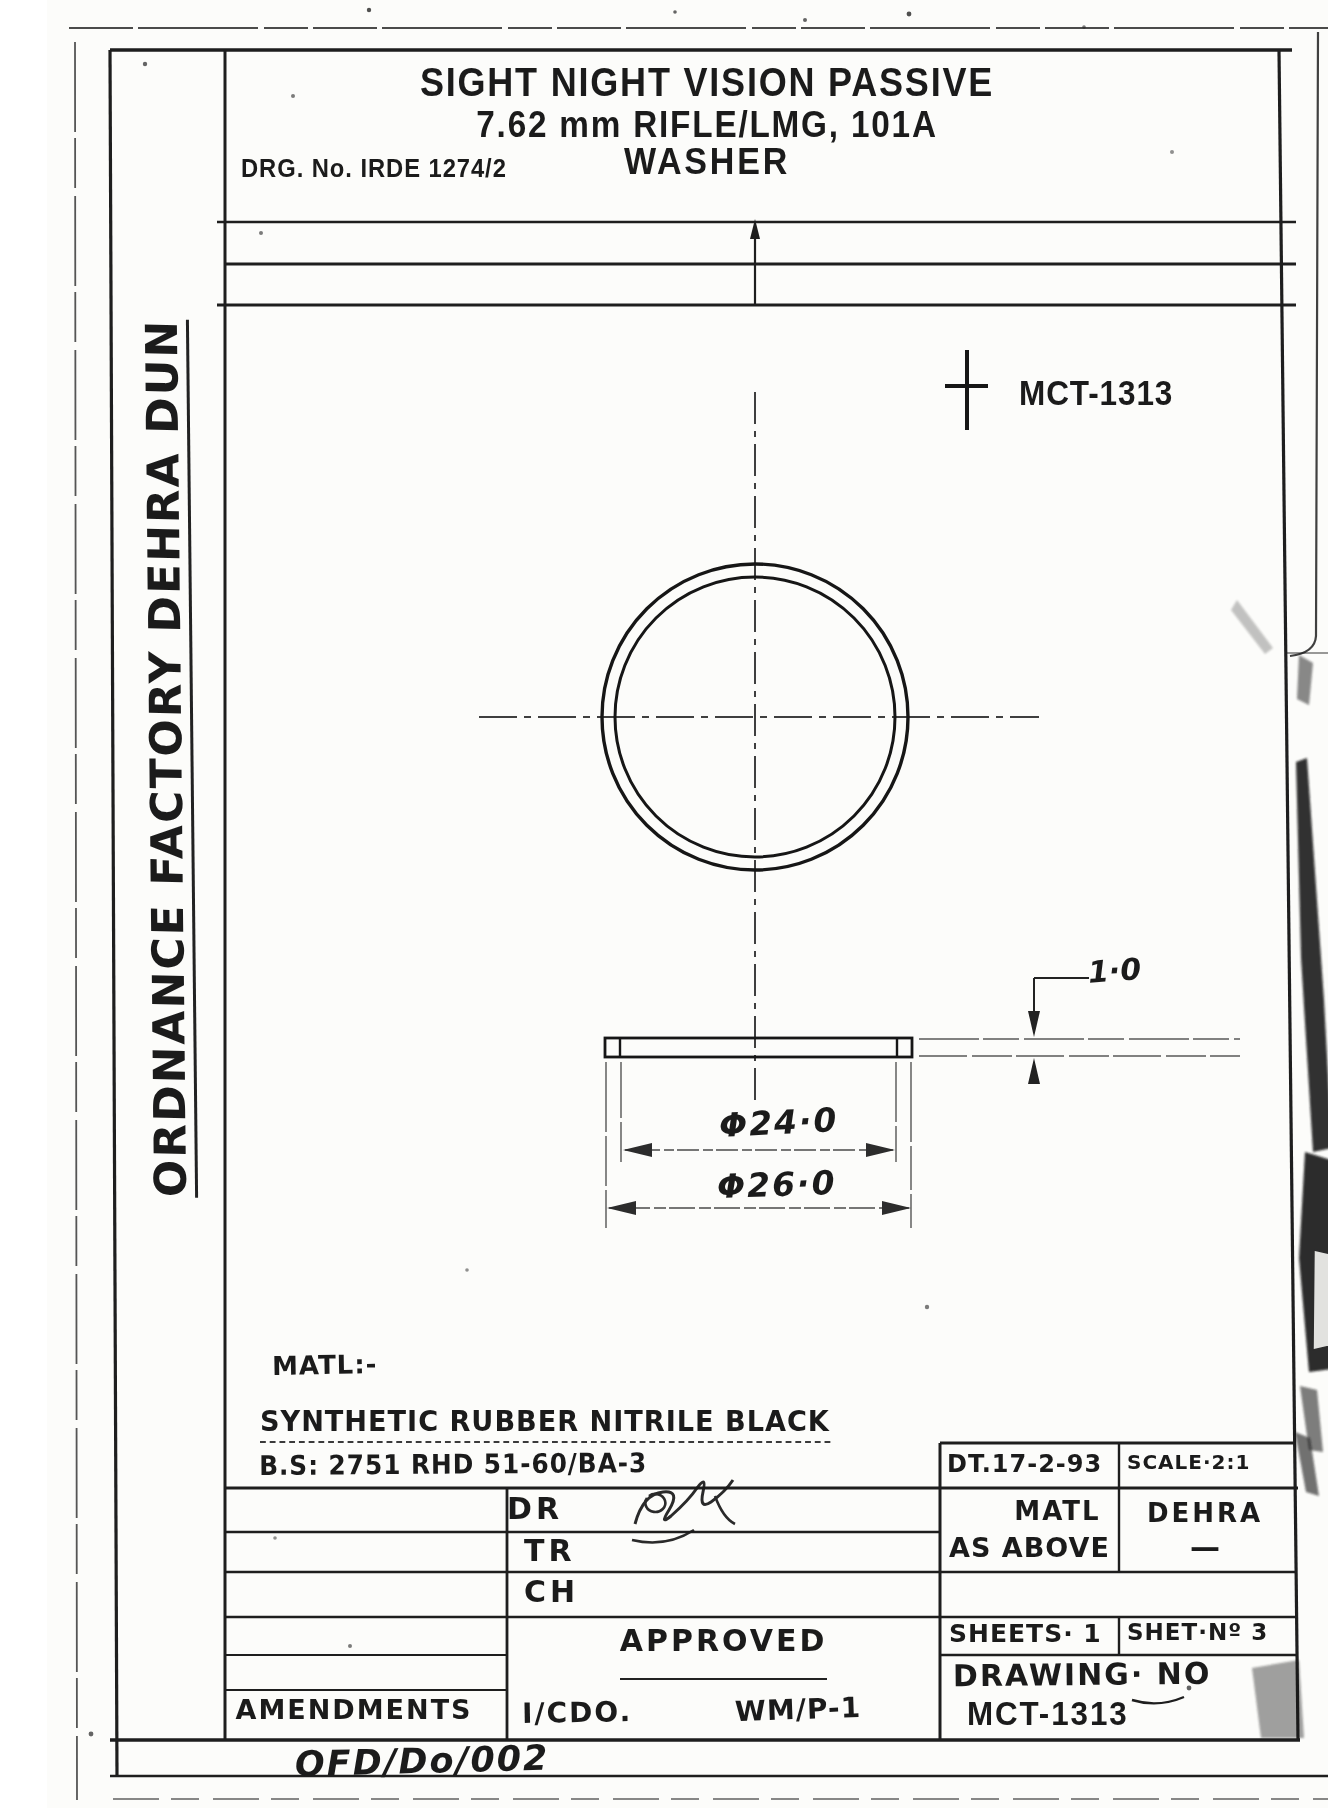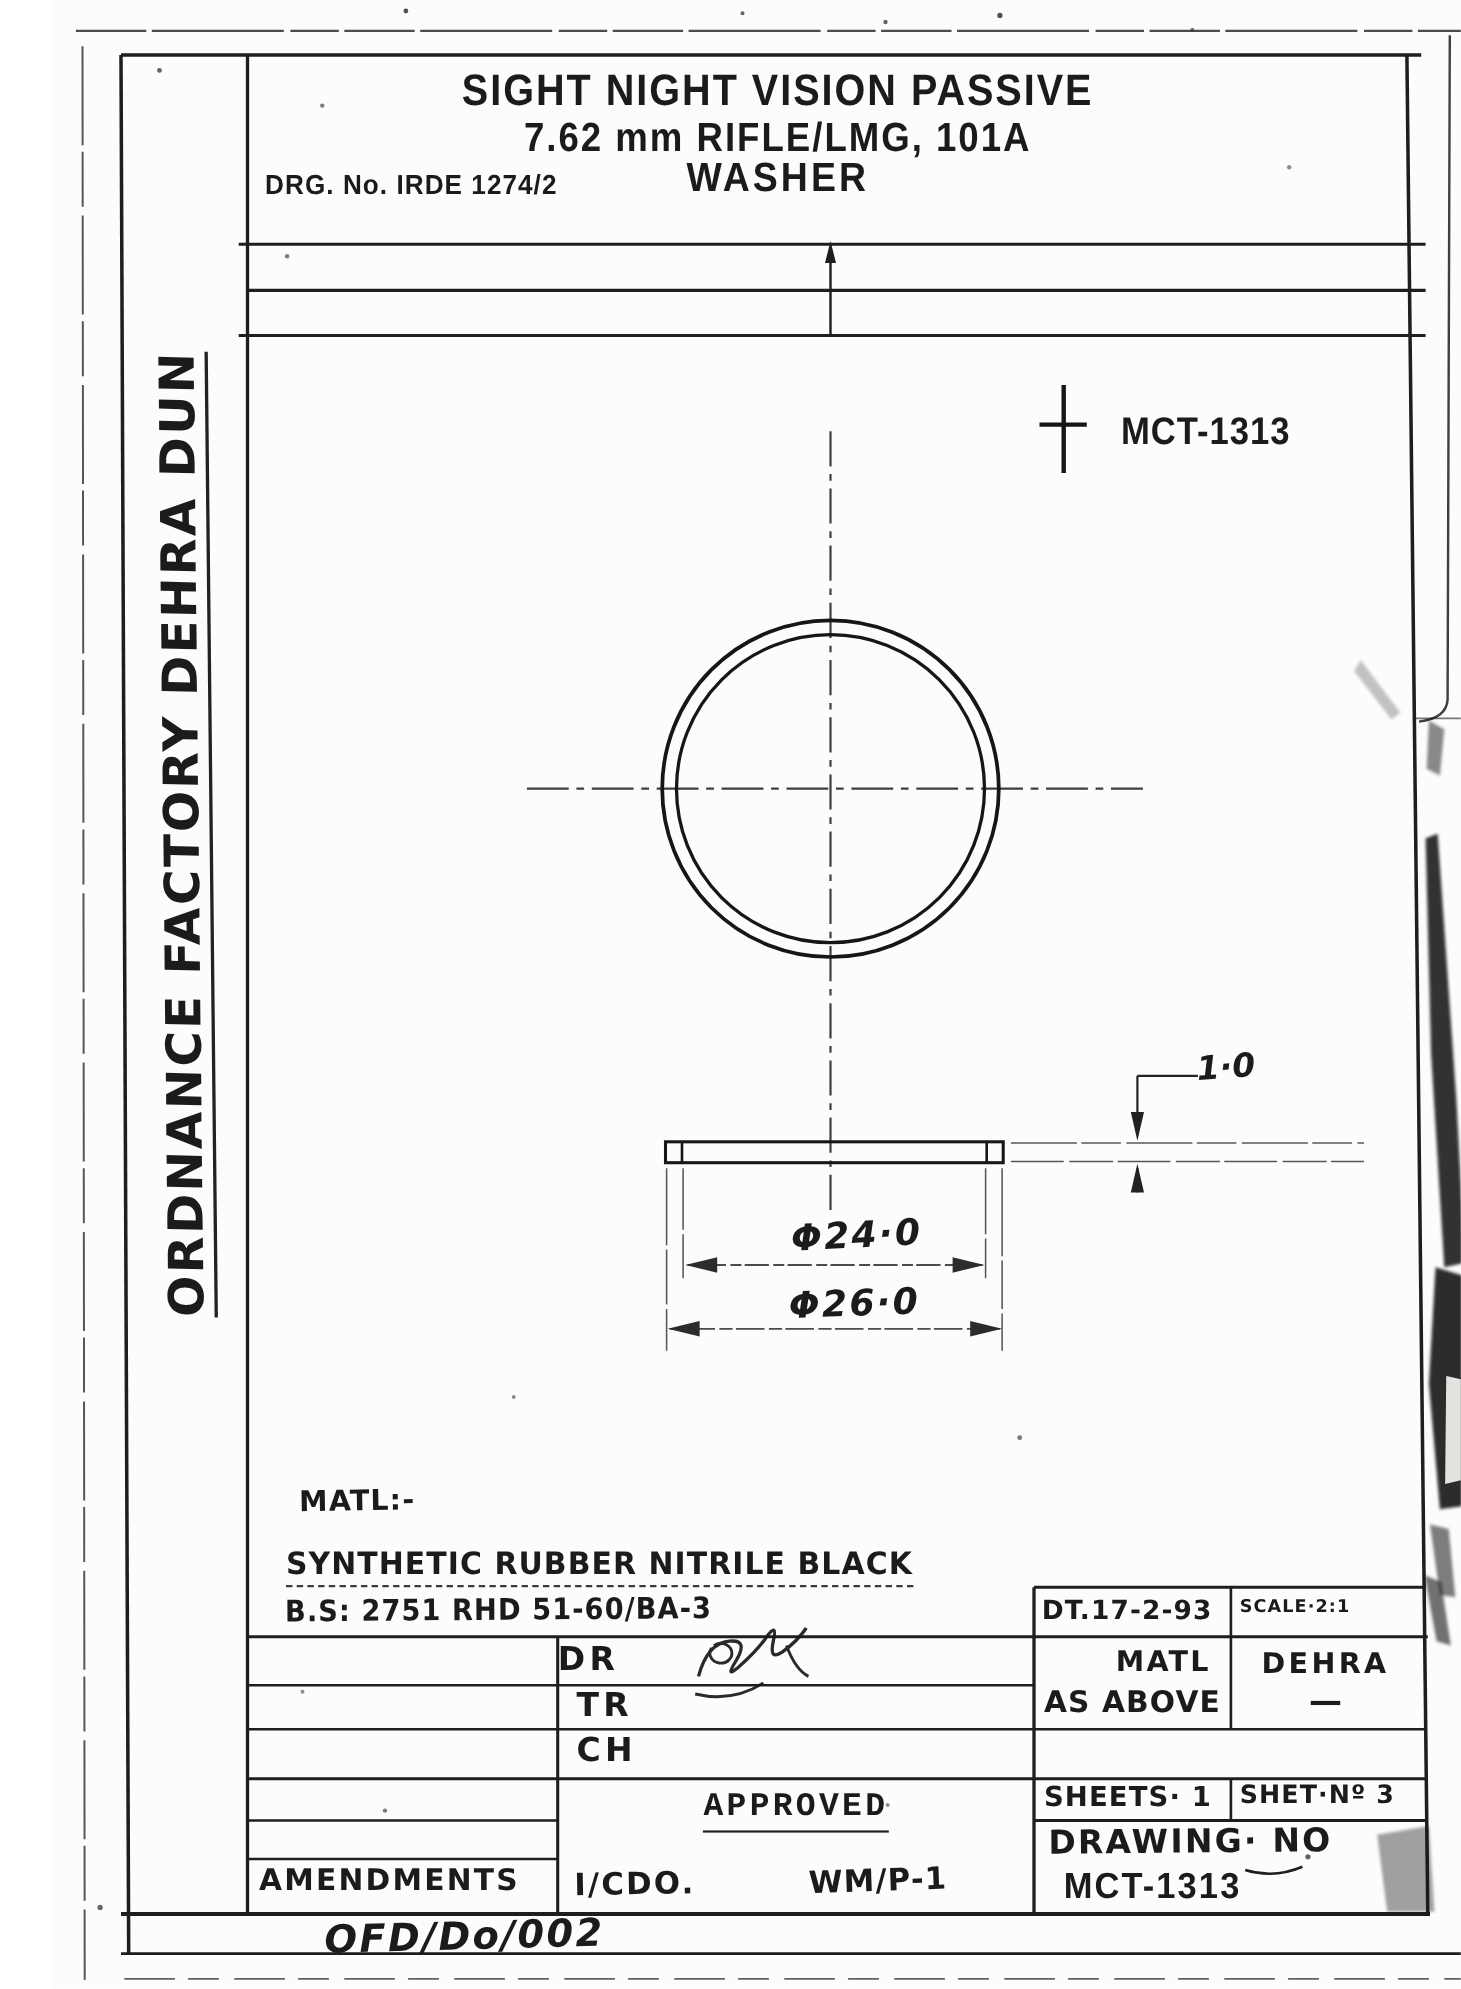--- a/index.html
+++ b/index.html
@@ -21,26 +21,26 @@
   .dim24{left:672px;top:1106px;font-size:33px;font-style:italic;letter-spacing:2px;transform:rotate(-3deg);}
   .dim26{left:670px;top:1168px;font-size:33px;font-style:italic;letter-spacing:2px;transform:rotate(-2deg);}
   .matl{left:225px;top:1352px;font-size:26px;letter-spacing:1px;transform:rotate(-1deg);}
   .matl1{left:213px;top:1408px;font-size:28px;letter-spacing:1px;transform:scaleX(.97);transform-origin:left top;
          border-bottom:2px dashed #3a3a3a;padding-bottom:5px;}
   .matl2{left:212px;top:1452px;font-size:27px;letter-spacing:1px;transform:scaleX(.92) rotate(-.4deg);transform-origin:left top;}
   .dr{left:460px;top:1494px;font-size:30px;letter-spacing:4px;}
   .tr{left:477px;top:1536px;font-size:30px;letter-spacing:4px;}
   .ch{left:477px;top:1577px;font-size:30px;letter-spacing:4px;}
   .approved{left:460px;top:1626px;width:433px;font-size:30px;letter-spacing:3px;}
-  .approved span{border-bottom:2.5px solid #222;padding-bottom:4px;font-family:Liberation Mono, monospace;}
+  .approved span{border-bottom:2.5px solid #222;padding-bottom:20px;}
   .amend{left:178px;top:1696px;width:258px;font-size:27px;letter-spacing:2px;}
   .icdo{left:475px;top:1699px;font-size:28px;letter-spacing:2px;transform:rotate(-1deg);}
   .wmp{left:688px;top:1696px;font-size:28px;letter-spacing:1px;transform:rotate(-2deg);}
   .dt{left:900px;top:1452px;font-size:24px;letter-spacing:1px;}
-  .scale{left:1080px;top:1452px;font-size:16px;letter-spacing:1px;}
+  .scale{left:1080px;top:1452px;font-size:20px;letter-spacing:1px;}
   .matlab{left:893px;top:1498px;width:179px;font-size:26px;letter-spacing:2px;padding-left:28px;}
   .asabove{left:893px;top:1534px;width:179px;font-size:27px;letter-spacing:1px;}
   .treat{left:1072px;top:1500px;width:172px;font-size:26px;letter-spacing:3px;}
   .treatval{left:1072px;top:1532px;width:172px;font-size:30px;}
   .sheets{left:902px;top:1621px;font-size:25px;letter-spacing:1px;}
   .shetno{left:1080px;top:1621px;font-size:23px;letter-spacing:1px;}
   .drawno{left:906px;top:1660px;font-size:30px;letter-spacing:2px;transform:rotate(-.5deg);}
   .mctbot{left:920px;top:1697px;font-size:33px;letter-spacing:2px;transform:scaleX(.95);transform-origin:left top;}
   .ofd{left:248px;top:1744px;font-size:35px;font-style:italic;letter-spacing:2px;transform:rotate(-1.5deg);}
 </style>

